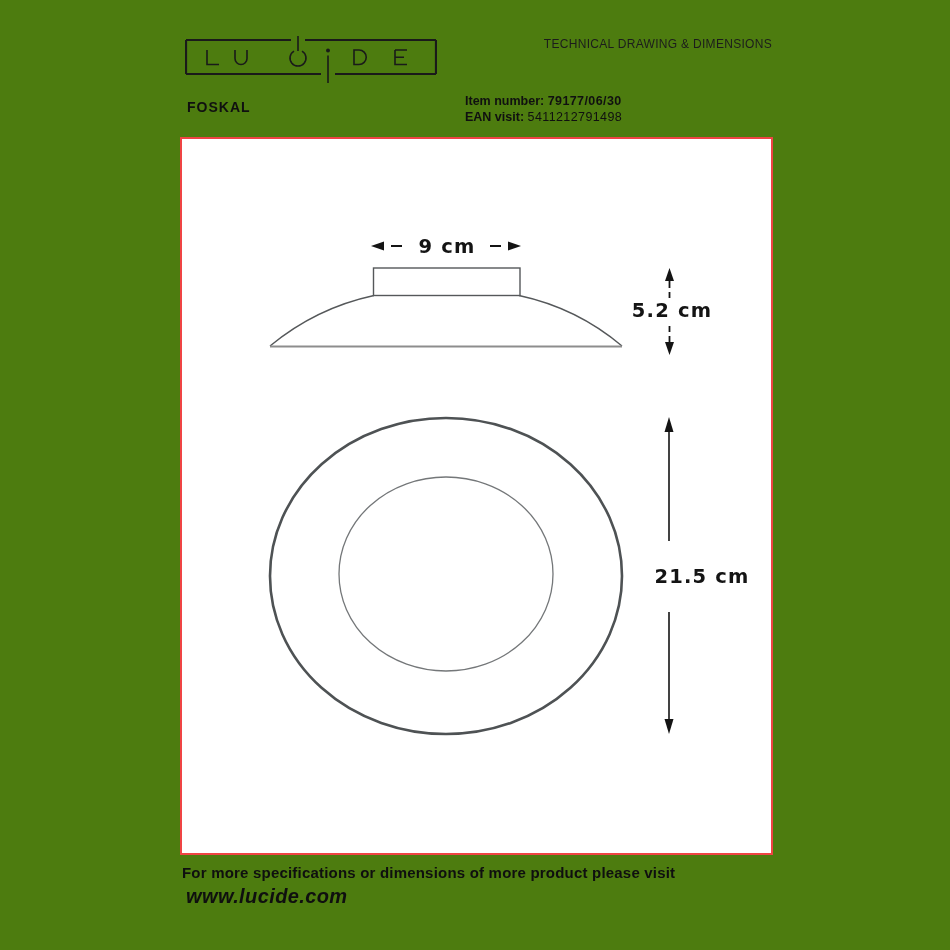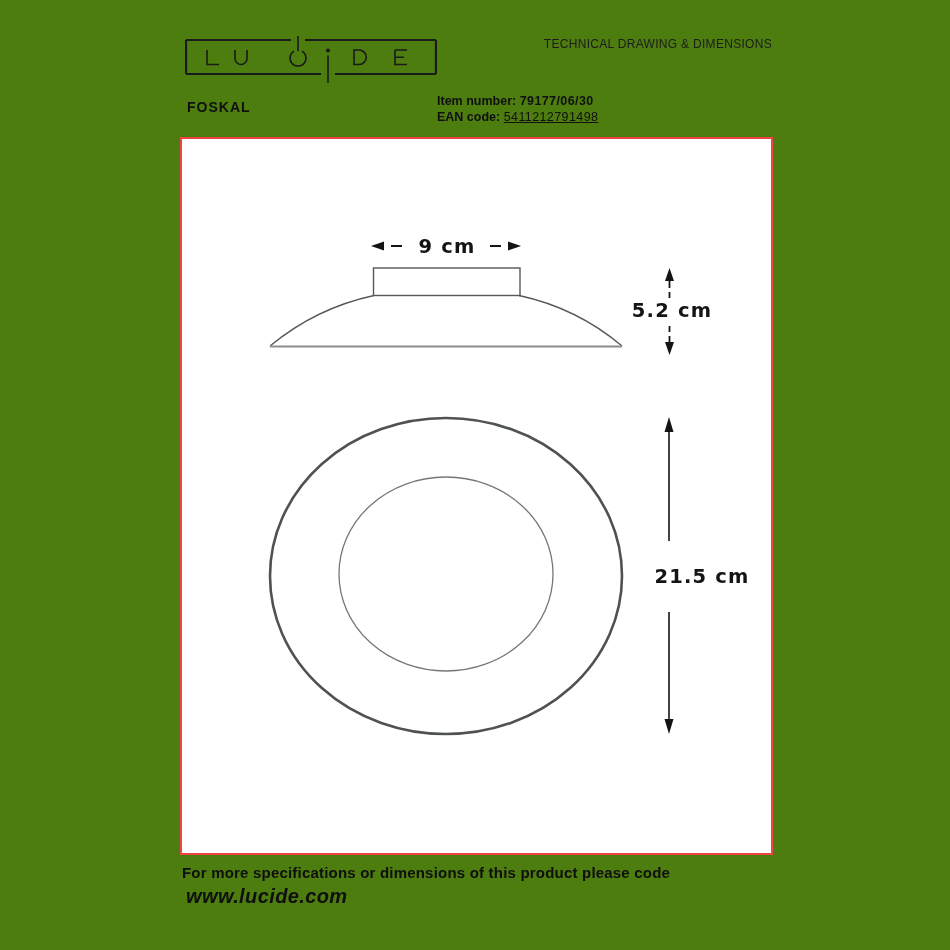--- a/index.html
+++ b/index.html
@@ -8,24 +8,24 @@
     font-family:"Liberation Sans","DejaVu Sans",sans-serif;color:#141414;
   }
   .abs{position:absolute;}
   
   .doc-title{
     top:37px;right:178px;font-size:12px;font-weight:400;letter-spacing:0.3px;color:#1c1c1c;
   }
   .product-name{
     left:187px;top:99px;font-size:14px;font-weight:700;letter-spacing:1px;color:#101010;
   }
-  .codes{left:437px;top:93px;font-size:12.5px;line-height:16px;color:#101010;}
+  .codes{left:465px;top:93px;font-size:12.5px;line-height:16px;color:#101010;}
   .codes .lbl{font-weight:700;}
   .codes .val-bold{font-weight:700;letter-spacing:0.4px;}
-  .codes .val{font-weight:400;letter-spacing:0.4px;text-decoration:underline;}
+  .codes .val{font-weight:400;letter-spacing:0.4px;}
   
   .frame{
     left:180px;top:137px;width:589px;height:714px;border:2px solid #ef4444;background:#ffffff;
   }
   .frame svg{display:block;}
   
   .footer-note{left:182px;top:864px;font-size:15px;font-weight:700;color:#0f0f0f;letter-spacing:0.2px;}
   .footer-site{left:186px;top:885px;font-size:20px;font-weight:700;color:#0f0f0f;letter-spacing:0.4px;font-style:italic;}
   
   .dimtext{
@@ -56,21 +56,21 @@
 
   <div class="abs doc-title">TECHNICAL DRAWING &amp; DIMENSIONS</div>
   <div class="abs product-name">FOSKAL</div>
 
   <div class="abs codes">
     <div>
       <span class="lbl">Item number:</span>
       <span class="val-bold">79177/06/30</span>
     </div>
     <div>
-      <span class="lbl">EAN code:</span>
+      <span class="lbl">EAN visit:</span>
       <span class="val">5411212791498</span>
     </div>
   </div>
 
   <div class="abs frame">
     <svg width="589" height="714" viewBox="182 139 589 714">
 
       <g>
         <path d="M270,346 Q316,308 374,295.5" fill="none" stroke="#55585a" stroke-width="1.4"></path>
         <path d="M519,295.5 Q577,308 622,346" fill="none" stroke="#55585a" stroke-width="1.4"></path>
@@ -104,16 +104,16 @@
       <g>
         <polygon points="669,417 664.5,432 673.5,432" fill="#141414"></polygon>
         <line x1="669" y1="430" x2="669" y2="541" stroke="#141414" stroke-width="1.6"></line>
         <text class="dimtext" x="702" y="583" text-anchor="middle">21.5 cm</text>
         <line x1="669" y1="612" x2="669" y2="721" stroke="#141414" stroke-width="1.6"></line>
         <polygon points="669,734 664.5,719 673.5,719" fill="#141414"></polygon>
       </g>
     </svg>
   </div>
 
-  <div class="abs footer-note">For more specifications or dimensions of this product please code</div>
+  <div class="abs footer-note">For more specifications or dimensions of more product please visit</div>
   <div class="abs footer-site">www.lucide.com</div>
 
 </div>
 
 </body></html>

